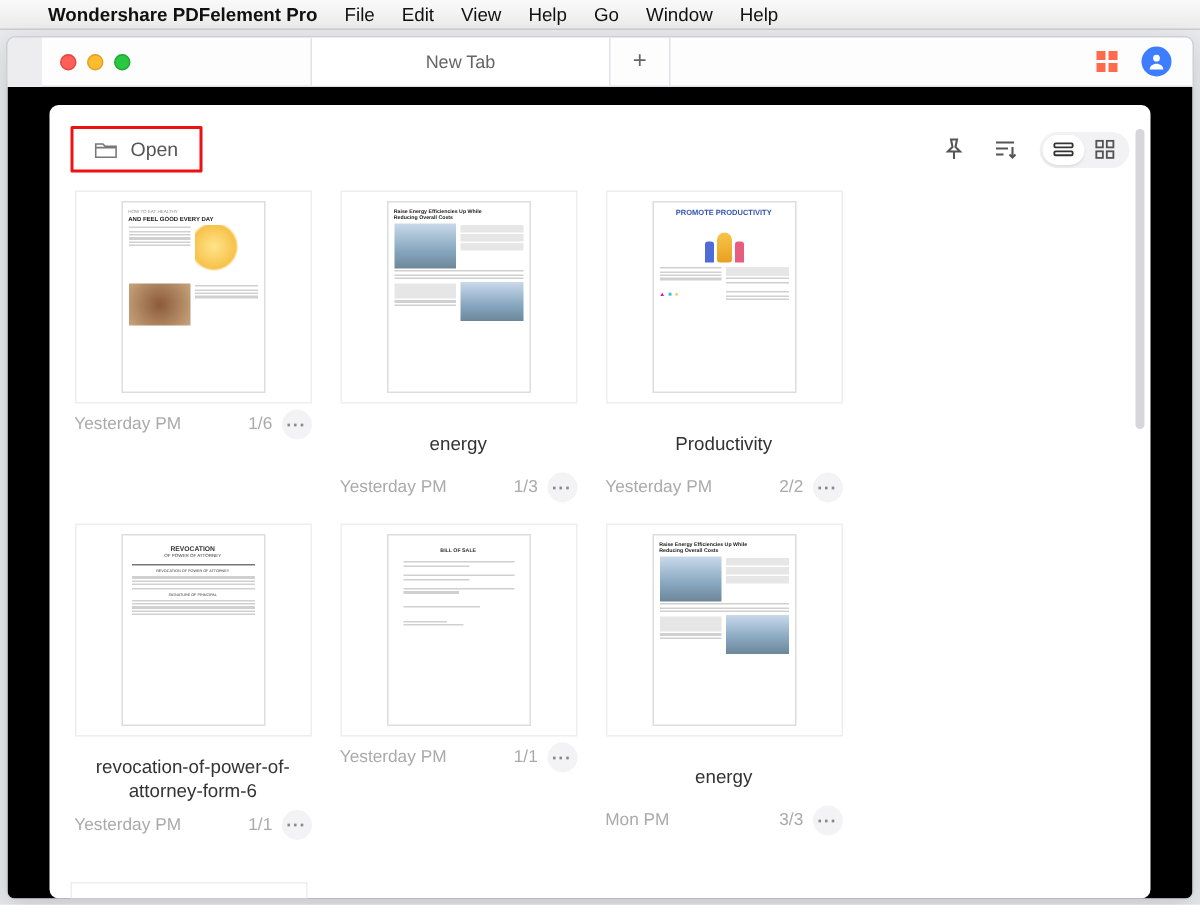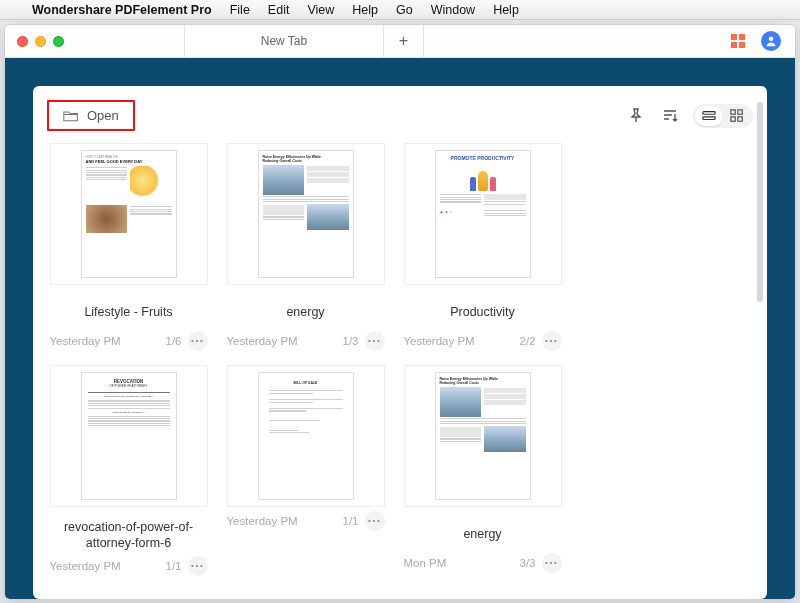--- a/index.html
+++ b/index.html
@@ -34,21 +34,21 @@
       border: 1px solid #d0d0d4;
       border-radius: 6px;
       box-shadow: 0 6px 20px rgba(0,0,0,0.15);
       overflow: hidden;
     }
     
     .titlebar {
       height: 33px;
       background: #fdfdfd;
       border-bottom: 1px solid #e2e2e6;
-      display: flex; align-items: center;
+      display: flex; align-items: center; margin-left: 23px;
     }
     .traffic { display: flex; gap: 7px; padding-left: 12px; }
     .traffic .dot { width: 11px; height: 11px; border-radius: 50%; }
     .dot.red { background: #ff5f57; border:1px solid #e24640;}
     .dot.yellow { background: #febc2e; border:1px solid #dfa023;}
     .dot.green { background: #28c840; border:1px solid #1fa533;}
     .tabs { flex: 1; display: flex; height: 100%; margin-left: 120px;}
     .tab {
       min-width: 200px; height: 100%;
       display: flex; align-items: center; justify-content: center;
@@ -74,23 +74,23 @@
     .grid-icon span { background:#ff6a4d; }
     .avatar {
       width: 20px; height: 20px; border-radius: 50%;
       background: #3e7dff;
       display:flex; align-items:center; justify-content:center;
     }
     .avatar svg { width:12px; height:12px; fill:#fff; }
 
     
     .body {
-      padding: 28px 28px 0 28px;
+      padding: 12px 28px 0 28px;
       height: calc(100% - 33px);
-      background: #0c4a6e;
+      background: #000000;
     }
     .panel {
       width: 100%; height: 100%;
       background: #fff;
       border-radius: 6px;
       box-shadow: 0 1px 3px rgba(0,0,0,0.06);
       padding: 14px 14px 0 14px;
       position: relative;
       overflow: hidden;
     }
@@ -329,21 +329,20 @@
                 <div class="col img" style="height:28px; background: radial-gradient(circle,#8c5a3a,#c7a57c);"></div>
                 <div class="col">
                     <div class="tiny"></div>
                     <div class="tiny"></div>
                     <div class="tiny"></div>
                     <div class="tiny"></div>
                   </div>
               </div>
             </div>
           </div>
-          <div class="file-title">Lifestyle - Fruits</div>
           <div class="meta-row">
             <span class="time">Yesterday PM</span>
             <span class="pages">1/6</span>
             <span class="dots">···</span>
           </div>
         </div>
 
         <div class="file-card">
           <div class="thumb-frame">
             <div class="thumb">

